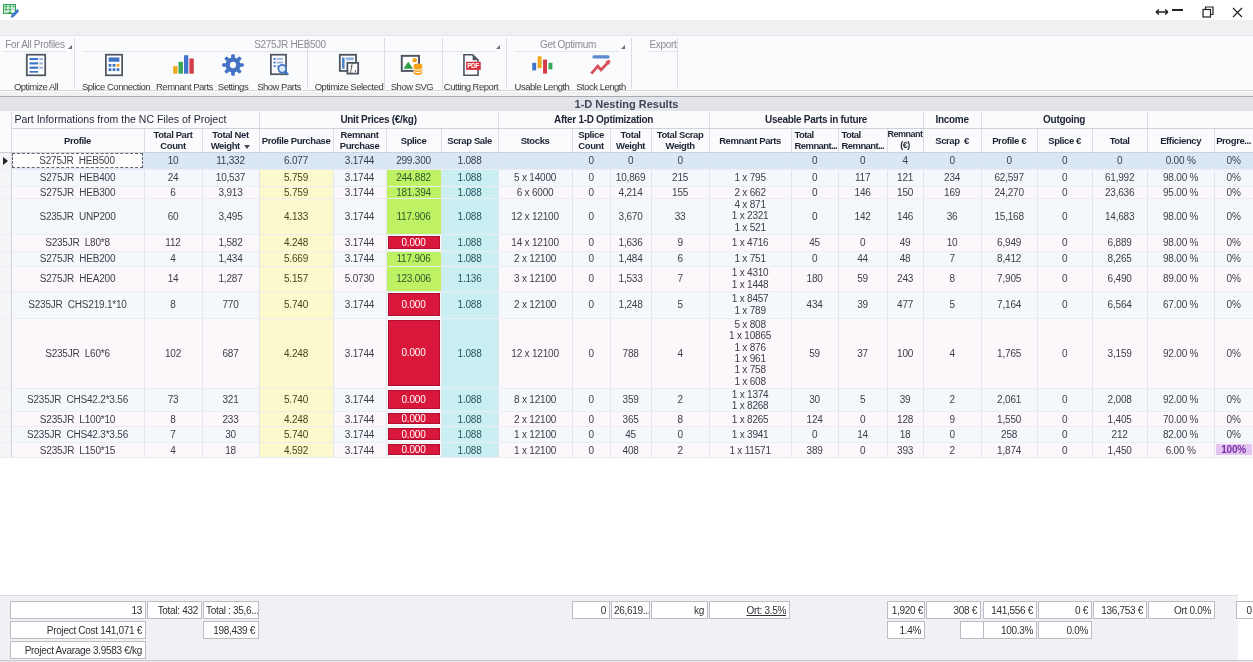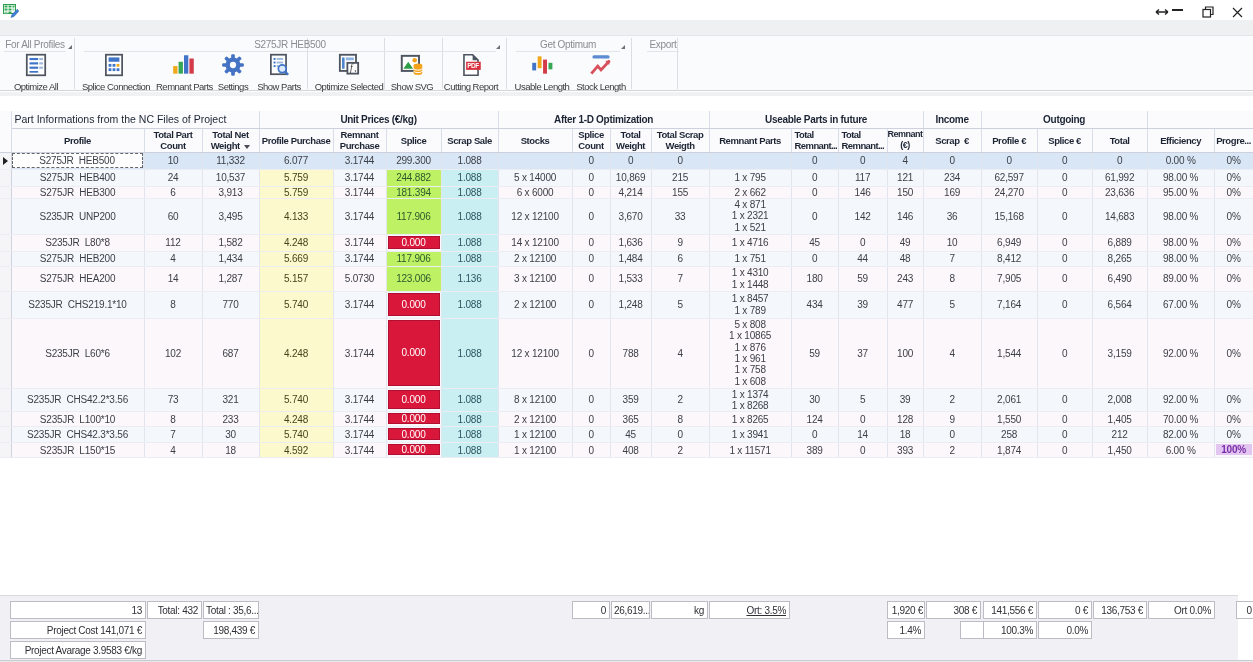--- a/index.html
+++ b/index.html
@@ -249,20 +249,21 @@
     <div class="ric"><svg width="28" height="26" viewBox="0 0 26 24">
       <rect x="5" y="3" width="16" height="3" rx="1.5" fill="#5b8bd0"></rect>
       <path d="M4 20 L10 13 L13 16.5 L21 8" stroke="#d8505c" stroke-width="2.6" fill="none"></path>
       <path d="M21.5 7.5 l-4.5 0.8 3.5 3.6 z" fill="#d8505c"></path>
     </svg></div>
     <div class="rlb">Stock Length</div>
   </div>
 </div>
 <div id="ribbonpad"></div>
 
+<div id="caption">1-D Nesting Results</div>
 
 <table id="grid" style="top:111px;">
 <colgroup>
 <col style="width:11px">
         <col style="width:133px">
         <col style="width:58px">
         <col style="width:57px">
 <col style="width:74px">
         <col style="width:53px">
         <col style="width:55px">
@@ -529,21 +530,21 @@
           <td class="c">1.088</td>
   <td>12 x 12100</td>
           <td>0</td>
           <td>788</td>
           <td>4</td>
   <td class="ml">5 x 808<br>1 x 10865<br>1 x 876<br>1 x 961<br>1 x 758<br>1 x 608</td>
   <td>59</td>
           <td>37</td>
           <td>100</td>
           <td>4</td>
-          <td>1,544</td>
+          <td>1,765</td>
           <td>0</td>
           <td>3,159</td>
           <td>92.00 %</td>
           <td>0%</td>
 </tr>
 <tr class="e" style="height:23px;">
   <td class="ind"></td>
           <td>S235JR&nbsp;&nbsp;CHS42.2*3.56</td>
           <td>73</td>
           <td>321</td>

